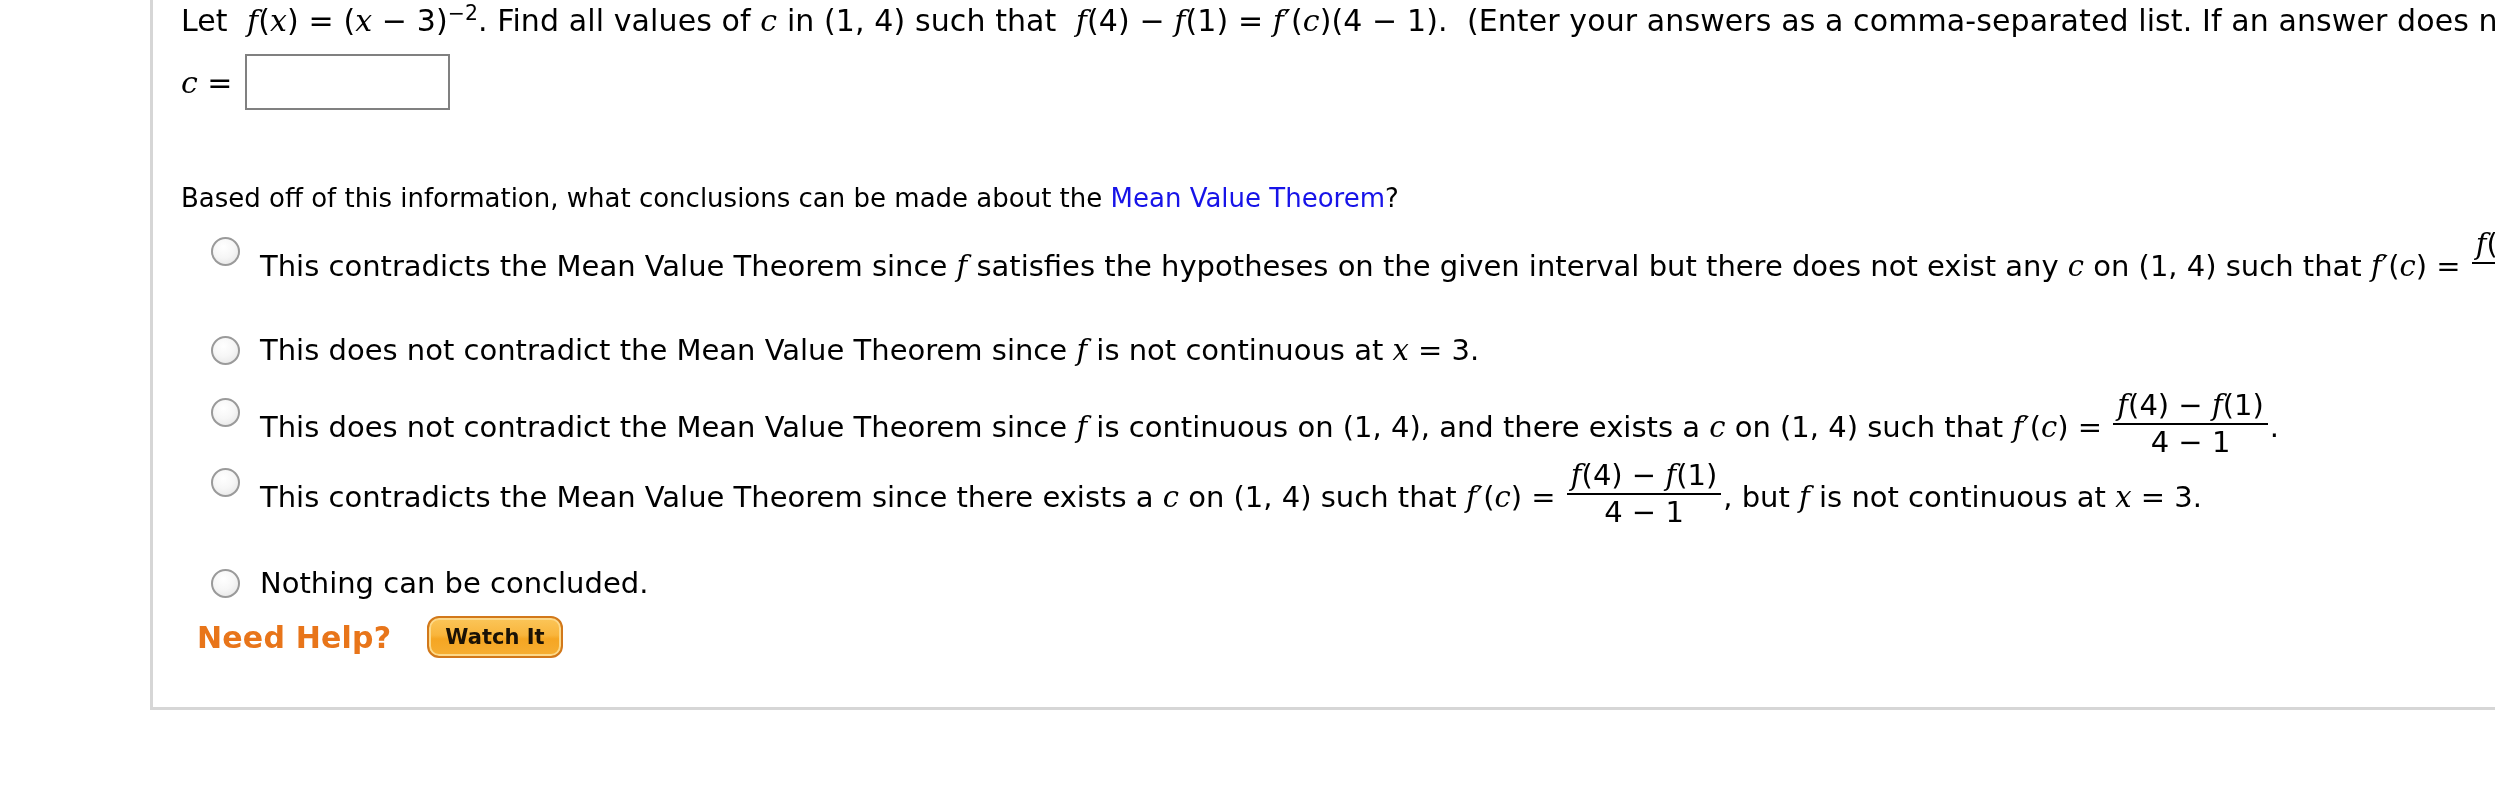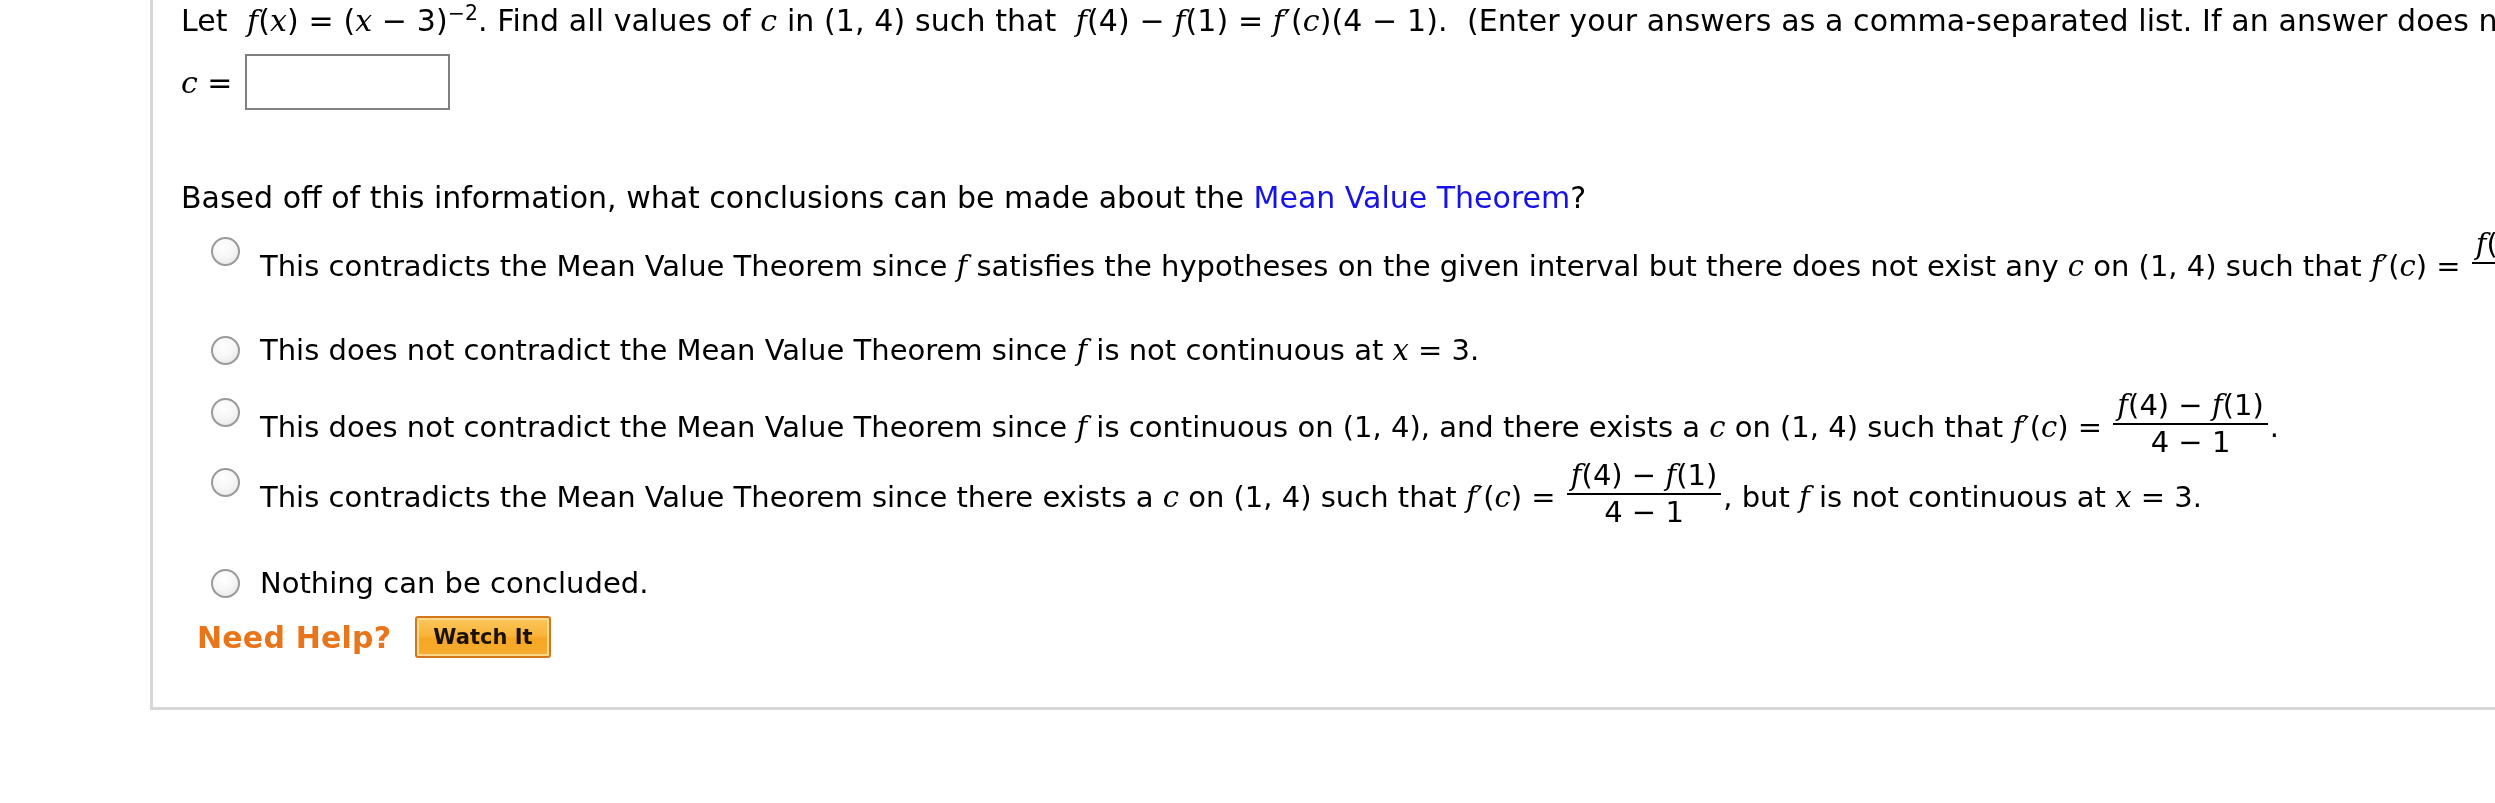--- a/index.html
+++ b/index.html
@@ -101,21 +101,21 @@
     font-family: "DejaVu Sans", sans-serif;
     padding: 0 8px;
     outline: none;
   }
 
   
   #question-line {
     position: absolute;
     left: 28px;
     top: 183px;
-    font-size: 30px;
+    font-size: 26px;
     line-height: 38px;
     white-space: nowrap;
   }
   #mvt-link {
     color: #1713e8;
     text-decoration: none;
     cursor: pointer;
   }
 
   
@@ -165,36 +165,36 @@
     top: 620px;
     display: flex;
     align-items: center;
   }
   #need-help-label {
     font-family: "DejaVu Sans", sans-serif;
     font-weight: bold;
     font-size: 30px;
     color: #e8751a;
     letter-spacing: .2px;
-    margin-right: 24px;
+    margin-right: 36px;
   }
   .help-btn {
     display: inline-flex;
     align-items: center;
     justify-content: center;
     height: 38px;
     padding: 0 16px;
     margin-right: 0;
     font-family: "DejaVu Sans", sans-serif;
     font-weight: bold;
     font-size: 21px;
     color: #1a1206;
     background: linear-gradient(to bottom, #fbc65a 0%, #f9b53c 45%, #f5a623 55%, #f6ae33 100%);
     border: 2px solid #d2781a;
-    border-radius: 3px;
+    border-radius: 12px;
     box-shadow: inset 0 0 0 2px #fcd98a;
     cursor: pointer;
     white-space: nowrap;
   }
 </style>
 </head>
 <body>
 
 <div id="root">
 

